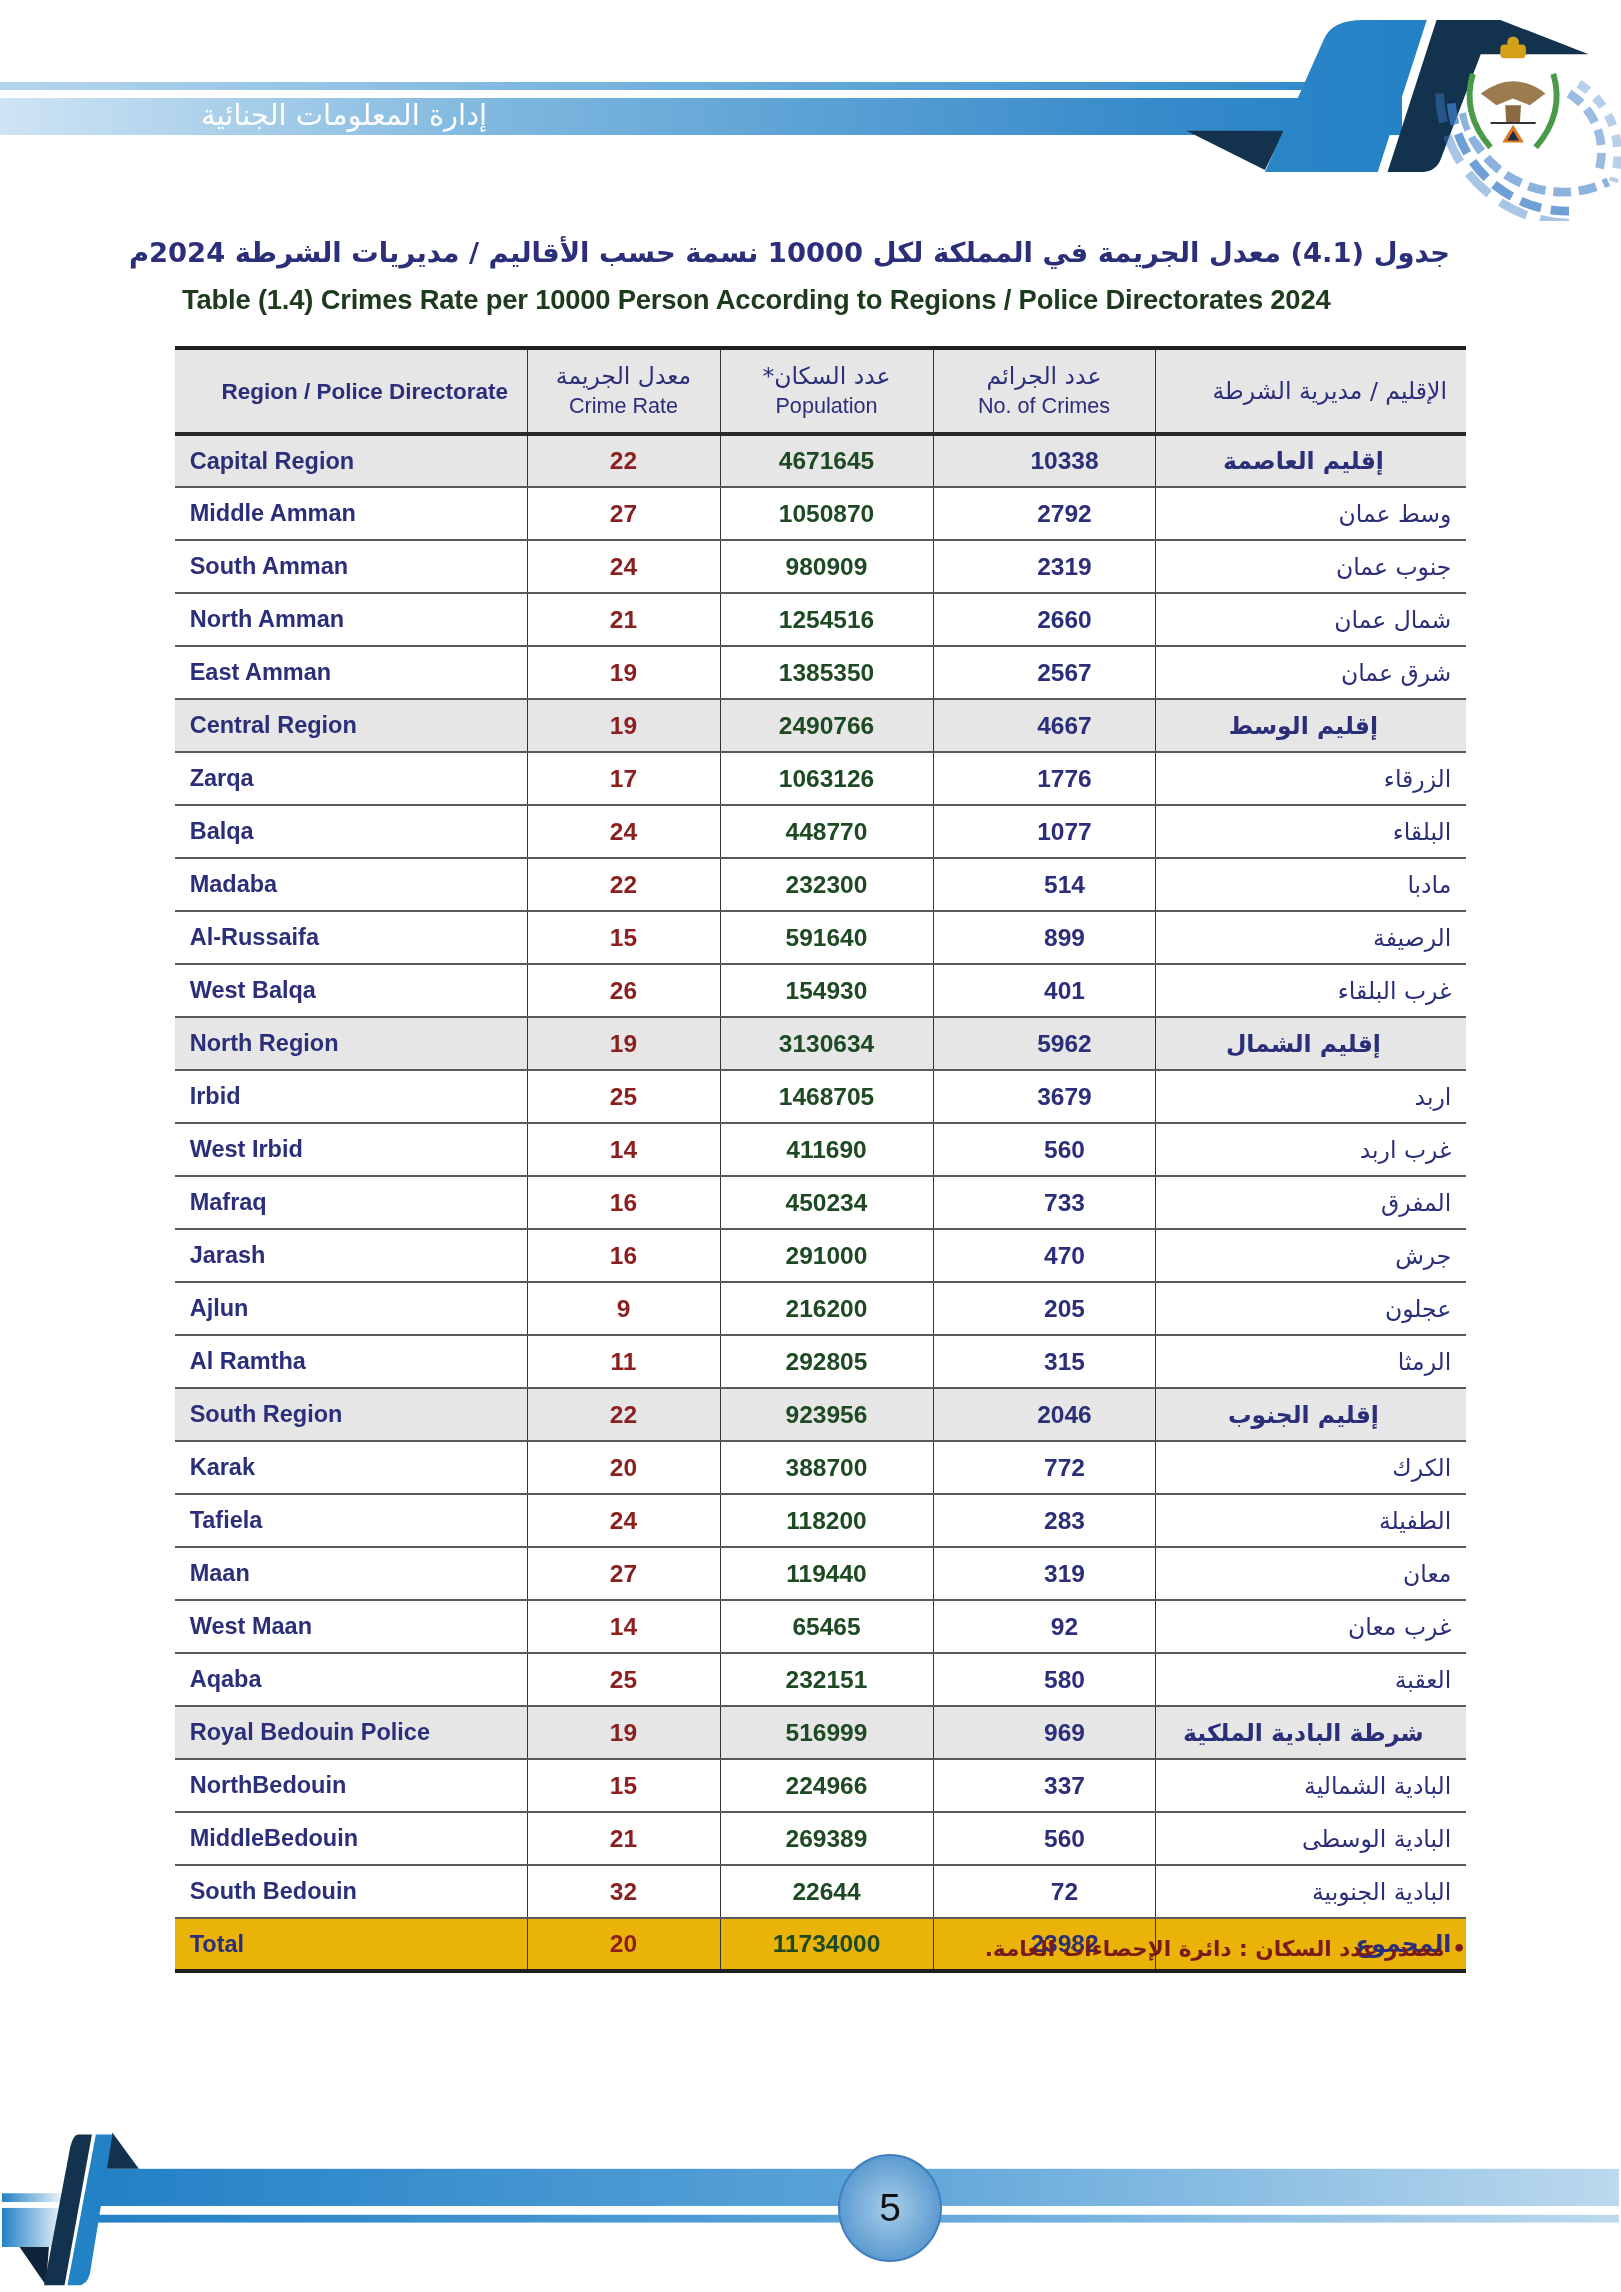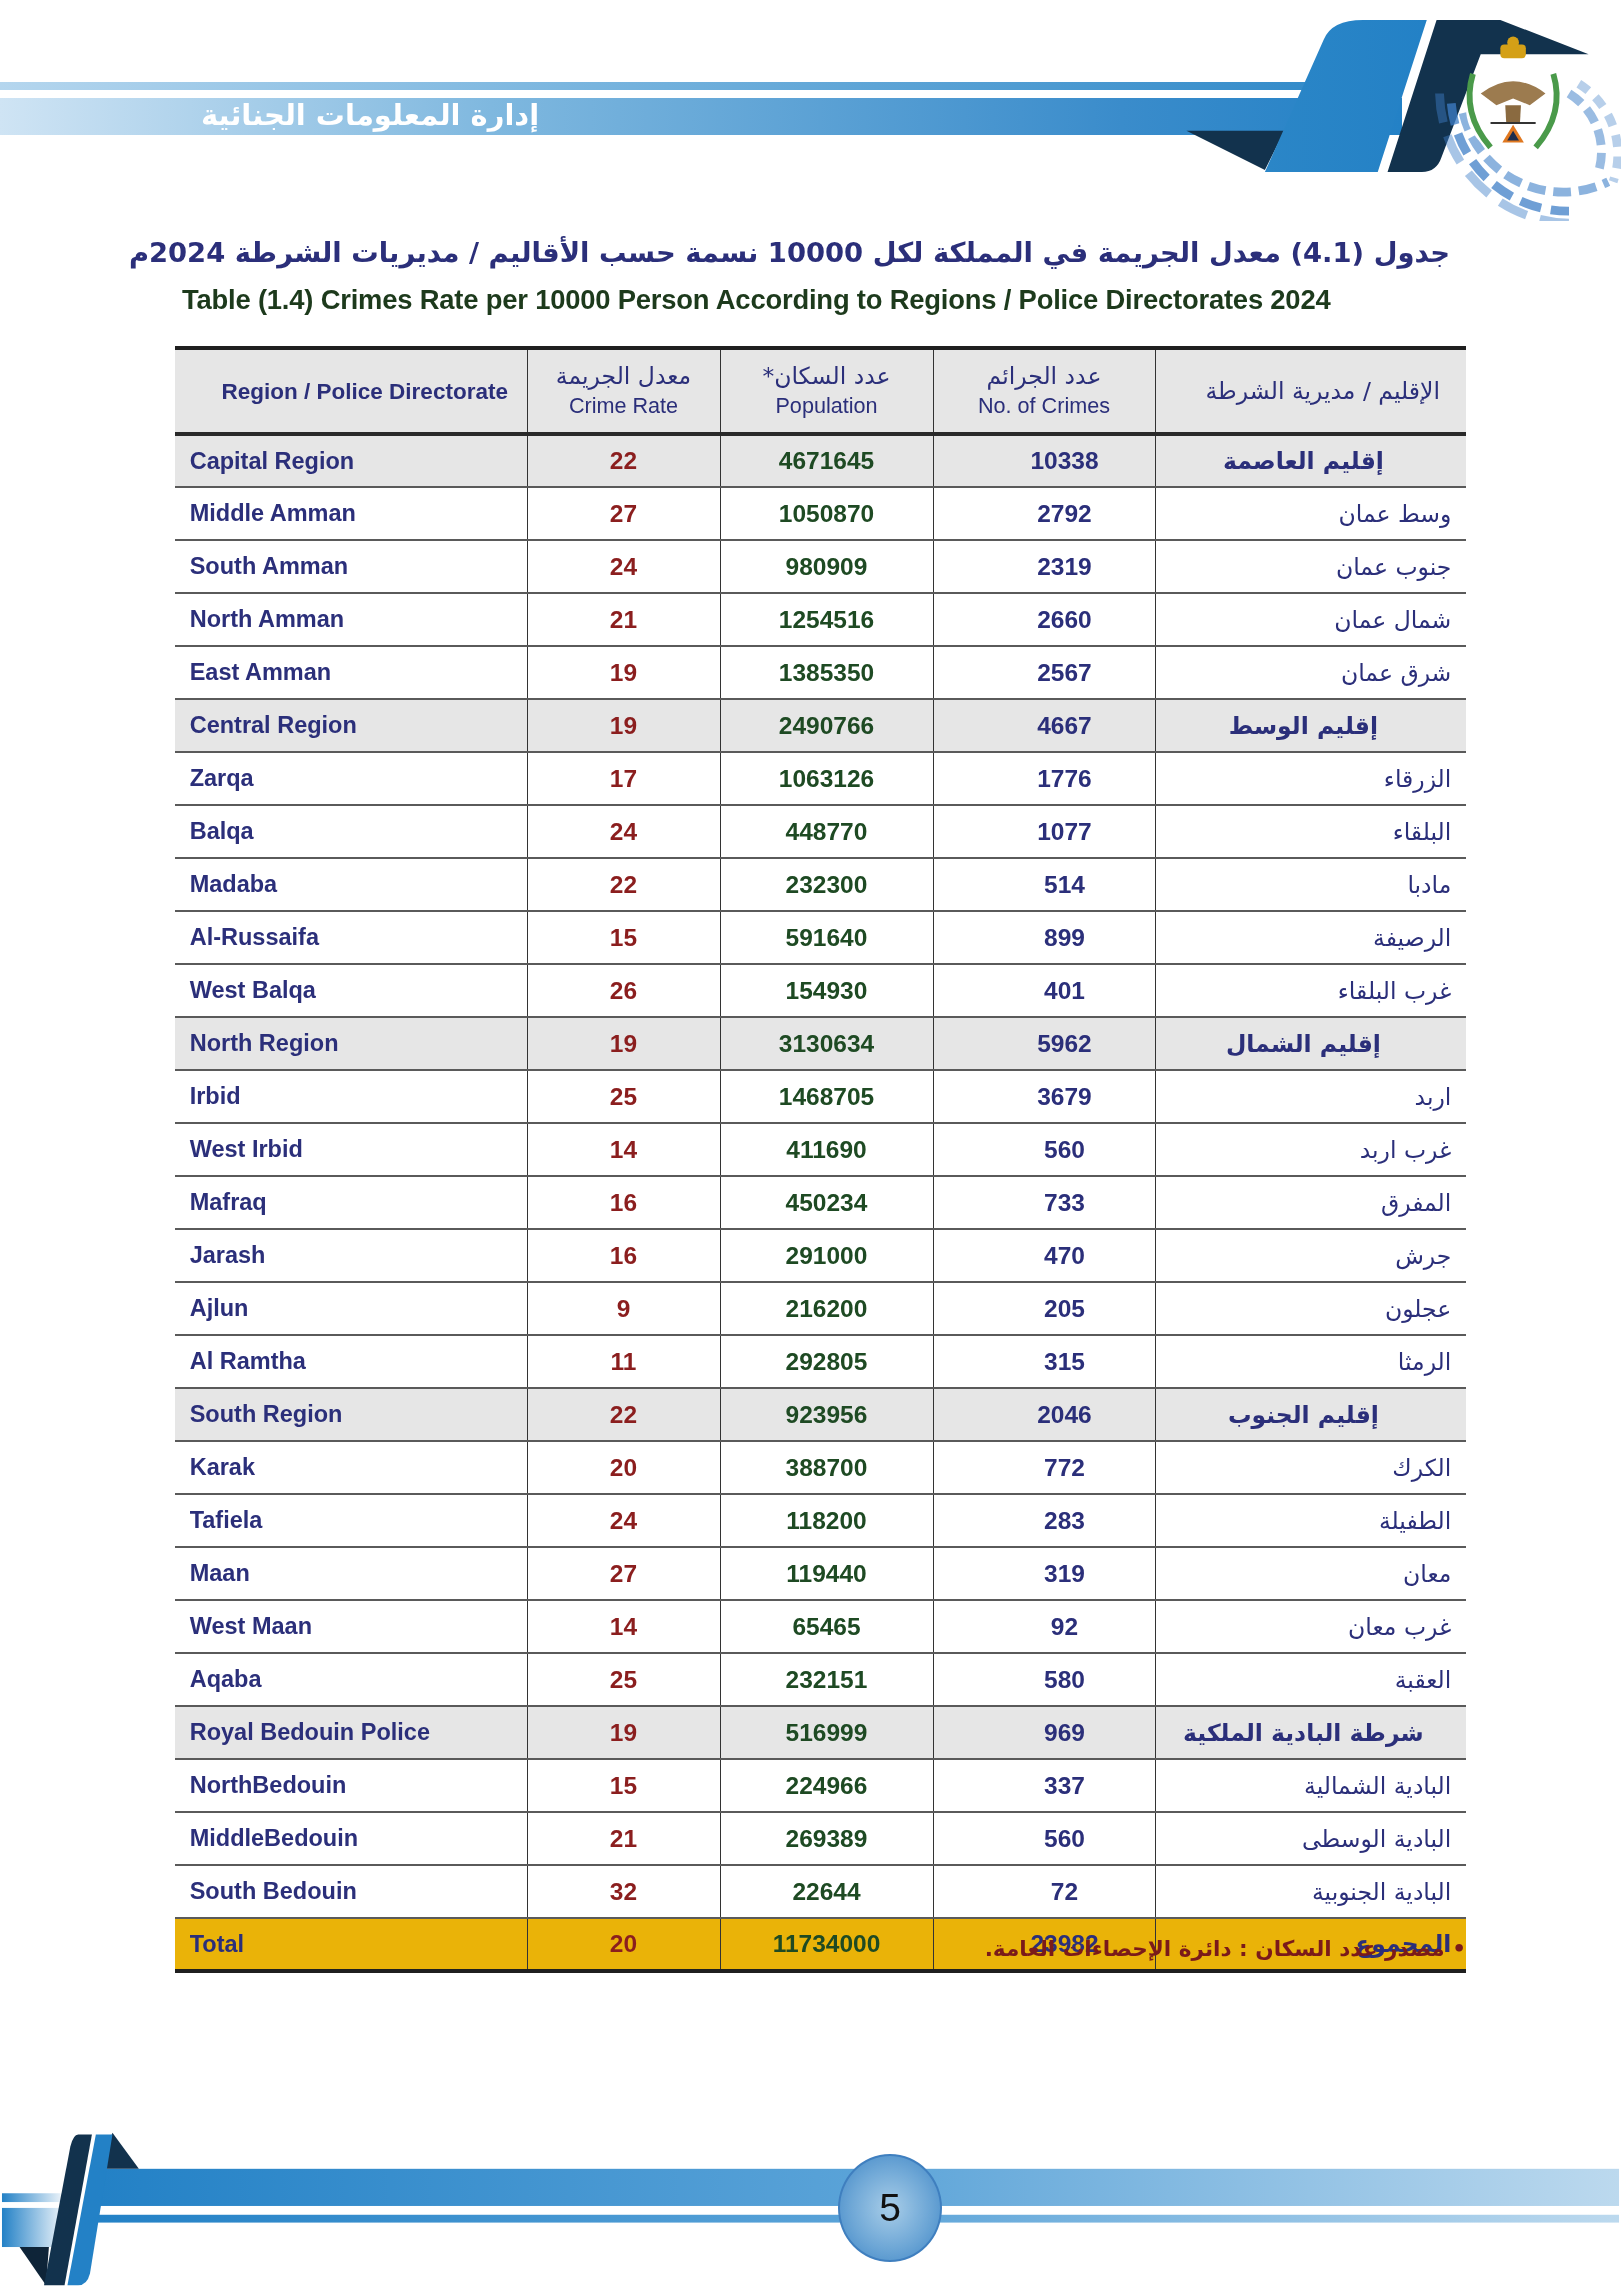--- a/index.html
+++ b/index.html
@@ -5,42 +5,42 @@
   * { box-sizing: border-box; margin: 0; padding: 0; }
   html, body { width: 1621px; height: 2293px; background: #ffffff; overflow: hidden; }
   body { position: relative; font-family: "DejaVu Sans", "Liberation Sans", sans-serif; }
 
   
   .hdr-thin { position: absolute; left: 0; top: 82px; width: 1402px; height: 7.8px;
     background: linear-gradient(to right, #b5d6ee 0%, #7bb6df 40%, #2b86c7 100%); }
   .hdr-band { position: absolute; left: 0; top: 98px; width: 1402px; height: 37px;
     background: linear-gradient(to right, #cfe4f4 0%, #7fb8df 35%, #3a8ccb 80%, #2381c6 100%); }
   .hdr-title { position: absolute; left: 201px; top: 96px; height: 39px; line-height: 39px;
-    color: #ffffff; font-size: 29px; font-weight: bold; direction: rtl;
+    color: #ffffff; font-size: 29px; font-weight: normal; direction: rtl;
     font-family: "DejaVu Sans", sans-serif; letter-spacing: -1px; }
   .hdr-shapes { position: absolute; left: 1157px; top: 14.7px; width: 465px; height: 206px; }
 
   
   .title-ar { position: absolute; right: 171px; top: 237px; direction: rtl;
     color: #2b2f7a; font-size: 27.4px; font-weight: bold; font-family: "DejaVu Sans", sans-serif; }
   .title-en { position: absolute; left: 182px; top: 284px; color: #1d3a1c; font-size: 27.4px;
     font-weight: bold; font-family: "Liberation Sans", sans-serif; letter-spacing: -0.2px; }
 
   
   .tbl { position: absolute; left: 175px; top: 346px; width: 1290px; border-collapse: collapse;
     table-layout: fixed; }
   .tbl col.c1 { width: 352px; } .tbl col.c2 { width: 193px; } .tbl col.c3 { width: 213px; }
   .tbl col.c4 { width: 222px; } .tbl col.c5 { width: 311px; }
   .tbl thead tr { height: 86px; background: #e6e6e6; }
   .tbl thead th { border-top: 4.9px solid #1f1f1f; border-bottom: 4.9px solid #2a2a2a;
     border-left: 1px solid #333; border-right: 1px solid #333; color: #2b2f7a;
     font-weight: normal; font-size: 22.5px; line-height: 29px; vertical-align: middle; }
   .tbl thead th:first-child { border-left: none; text-align: center; padding-left: 28px;
     font-family: "Liberation Sans", sans-serif; font-weight: bold; font-size: 22.5px; }
-  .tbl thead th:last-child { border-right: none; text-align: right; padding-right: 26px;
+  .tbl thead th:last-child { border-right: none; text-align: right; padding-right: 19px;
     direction: rtl; font-size: 23.5px; }
   .th-stack span { display: block; }
   .th-stack .ar { direction: rtl; font-size: 23.5px; }
   .th-stack .en { font-family: "Liberation Sans", sans-serif; font-size: 21.6px; }
 
   .tbl tbody tr { height: 53px; }
   .tbl tbody td { border-bottom: 2px solid #5a5a5a; border-left: 1px solid #333;
     border-right: 1px solid #333; font-size: 24.5px; font-weight: bold;
     font-family: "Liberation Sans", sans-serif; text-align: center; vertical-align: middle; }
   .tbl tbody td:first-child { border-left: none; text-align: left; padding-left: 14.7px;

